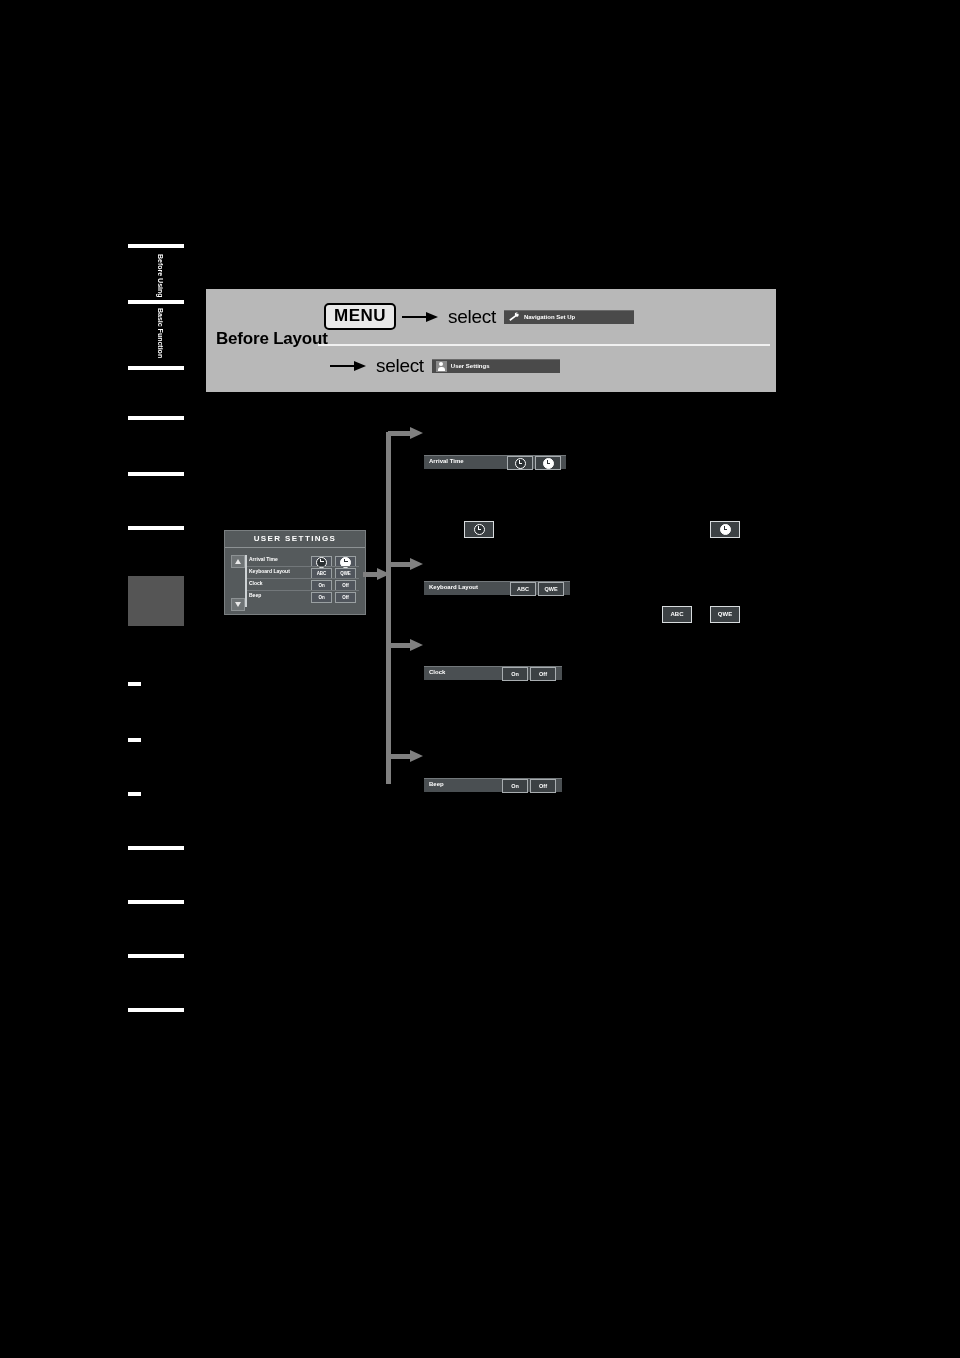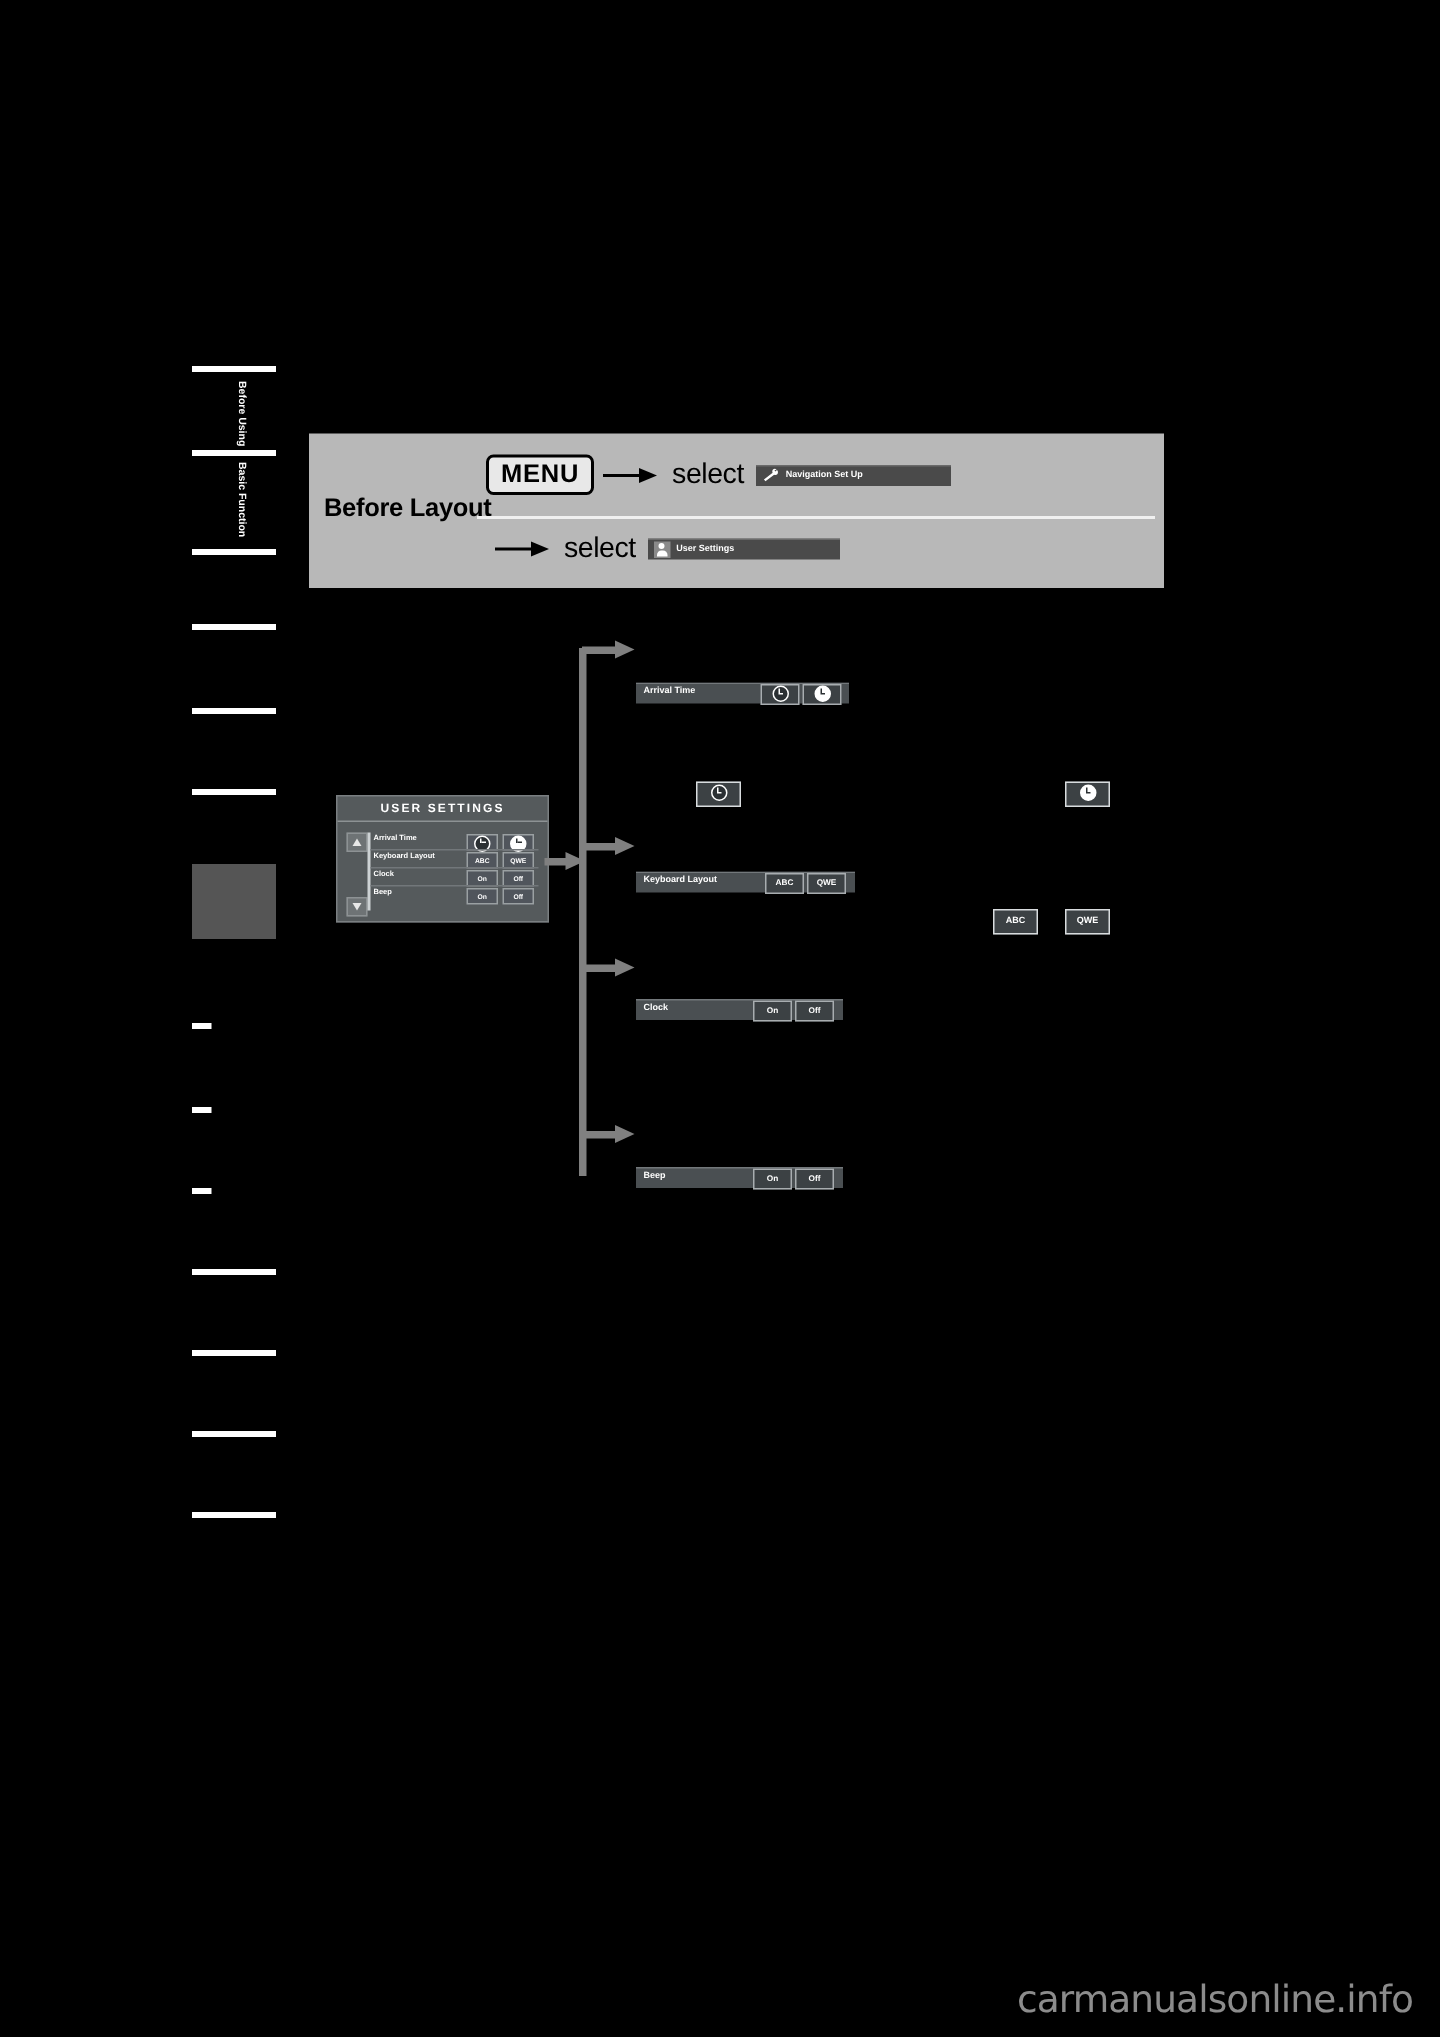--- a/index.html
+++ b/index.html
@@ -551,15 +551,14 @@
   </div>
 
   <div class="call-btn" style="left:710px; top:521px; width:28px;">
     <span class="clockface filled"></span>
   </div>
 
   <div class="call-btn" style="left:662px; top:606px; width:28px;">ABC</div>
 
   <div class="call-btn" style="left:710px; top:606px; width:28px;">QWE</div>
 
-  <div class="watermark">carmanualsonline.info</div>
 
 </div>
 
 </body></html>

